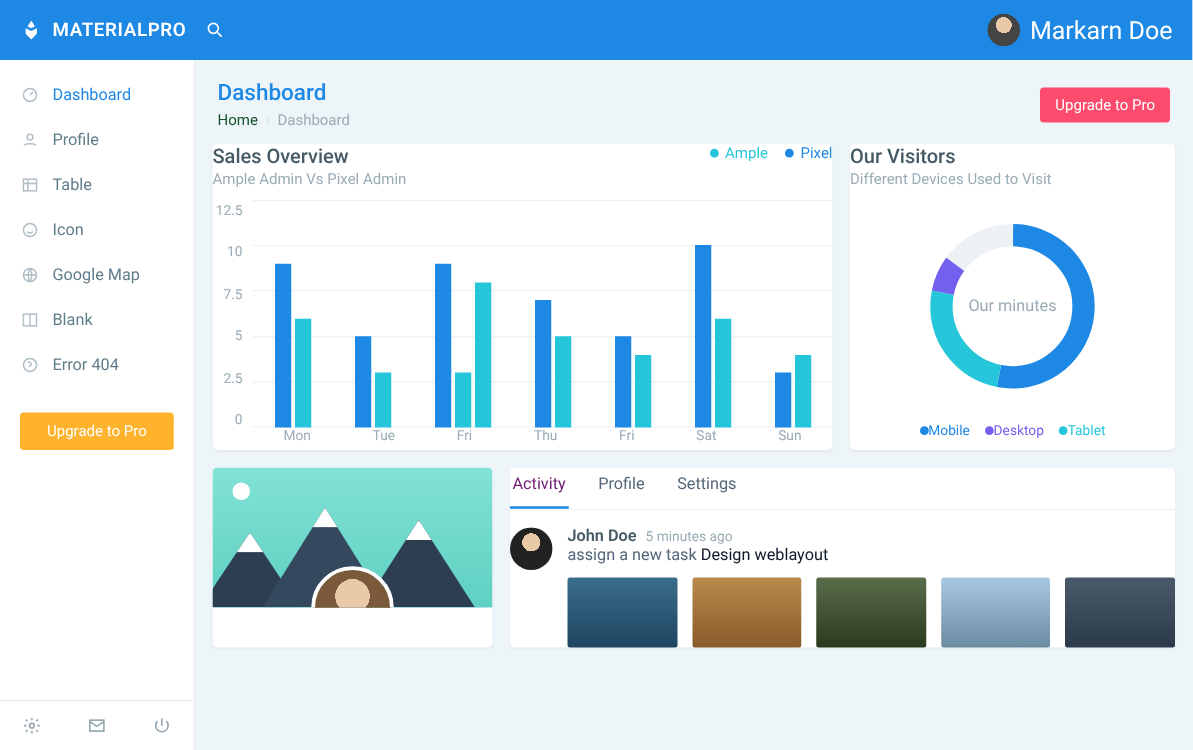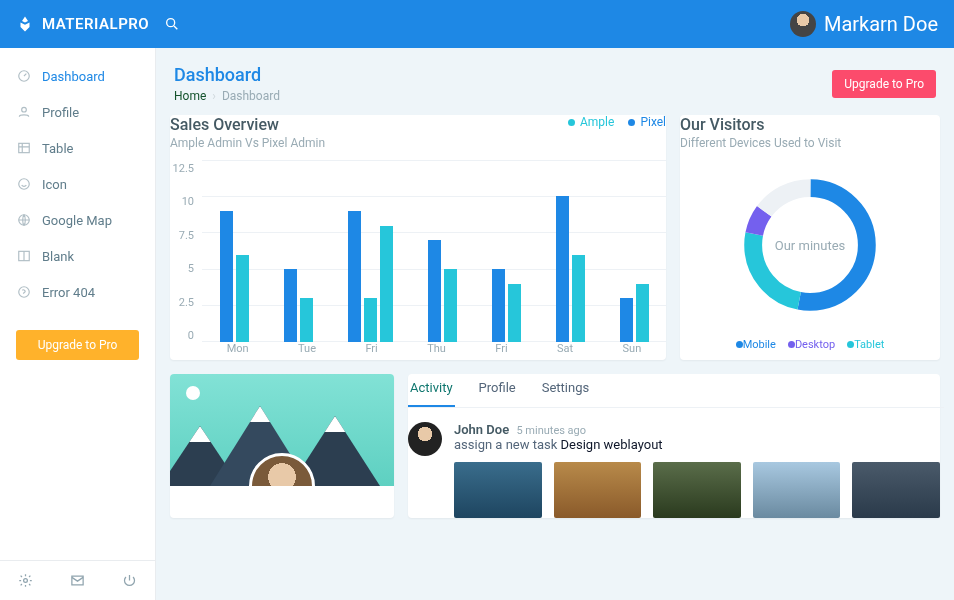--- a/index.html
+++ b/index.html
@@ -56,21 +56,21 @@
   .cover{height:112px;background:linear-gradient(#82e2d6,#5ed0c1);position:relative;overflow:hidden}
   .mtn{position:absolute;bottom:0;width:80px;height:60px;background:#2c3e50;clip-path:polygon(50% 0,0 100%,100% 100%)}
   .mtn.b{left:40px;width:100px;height:80px;background:#34495e}
   .mtn.c{left:120px;width:90px;height:70px;background:#2c3e50}
   .snow{position:absolute;top:0;left:50%;transform:translateX(-50%);width:26px;height:16px;background:#fff;clip-path:polygon(50% 0,0 100%,100% 100%)}
   .sun{position:absolute;top:12px;left:16px;width:14px;height:14px;border-radius:50%;background:#fff}
   .bigavatar{width:66px;height:66px;border-radius:50%;border:3px solid #fff;background:#7a5a3a radial-gradient(circle at 50% 35%,#e8c9a8 0 28%,#7a5a3a 28%);position:absolute;left:50%;bottom:-33px;transform:translateX(-50%)}
   .tabs-card{flex:1}
   .tabs{display:flex;gap:22px;border-bottom:1px solid #edf1f5;margin:-4px -4px 14px;padding:0 4px}
   .tab{padding:10px 2px;color:#54667a;cursor:pointer;font-size:13px}
-  .tab.active{color:#0f766e;border-bottom:2px solid #1e88e5}
+  .tab.active{color:#701a75;border-bottom:2px solid #1e88e5}
   .activity{display:flex;gap:12px}
   .act-avatar{width:34px;height:34px;border-radius:50%;background:#222 radial-gradient(circle at 50% 35%,#e8c9a8 0 26%,#222 26%);flex-shrink:0}
   .act-name{font-weight:600;color:#455a64}
   .act-time{color:#99abb4;font-size:11px;margin-left:4px}
   .act-text .link{color:#0f172a}
   .thumbs{display:flex;gap:12px;margin-top:10px}
   .thumb{flex:1;height:56px;border-radius:2px}
   .t1{background:linear-gradient(#3a6d8c,#1e4560)}
   .t2{background:linear-gradient(#b88a4a,#8a5a2a)}
   .t3{background:linear-gradient(#5a6d4a,#2a3a1e)}

